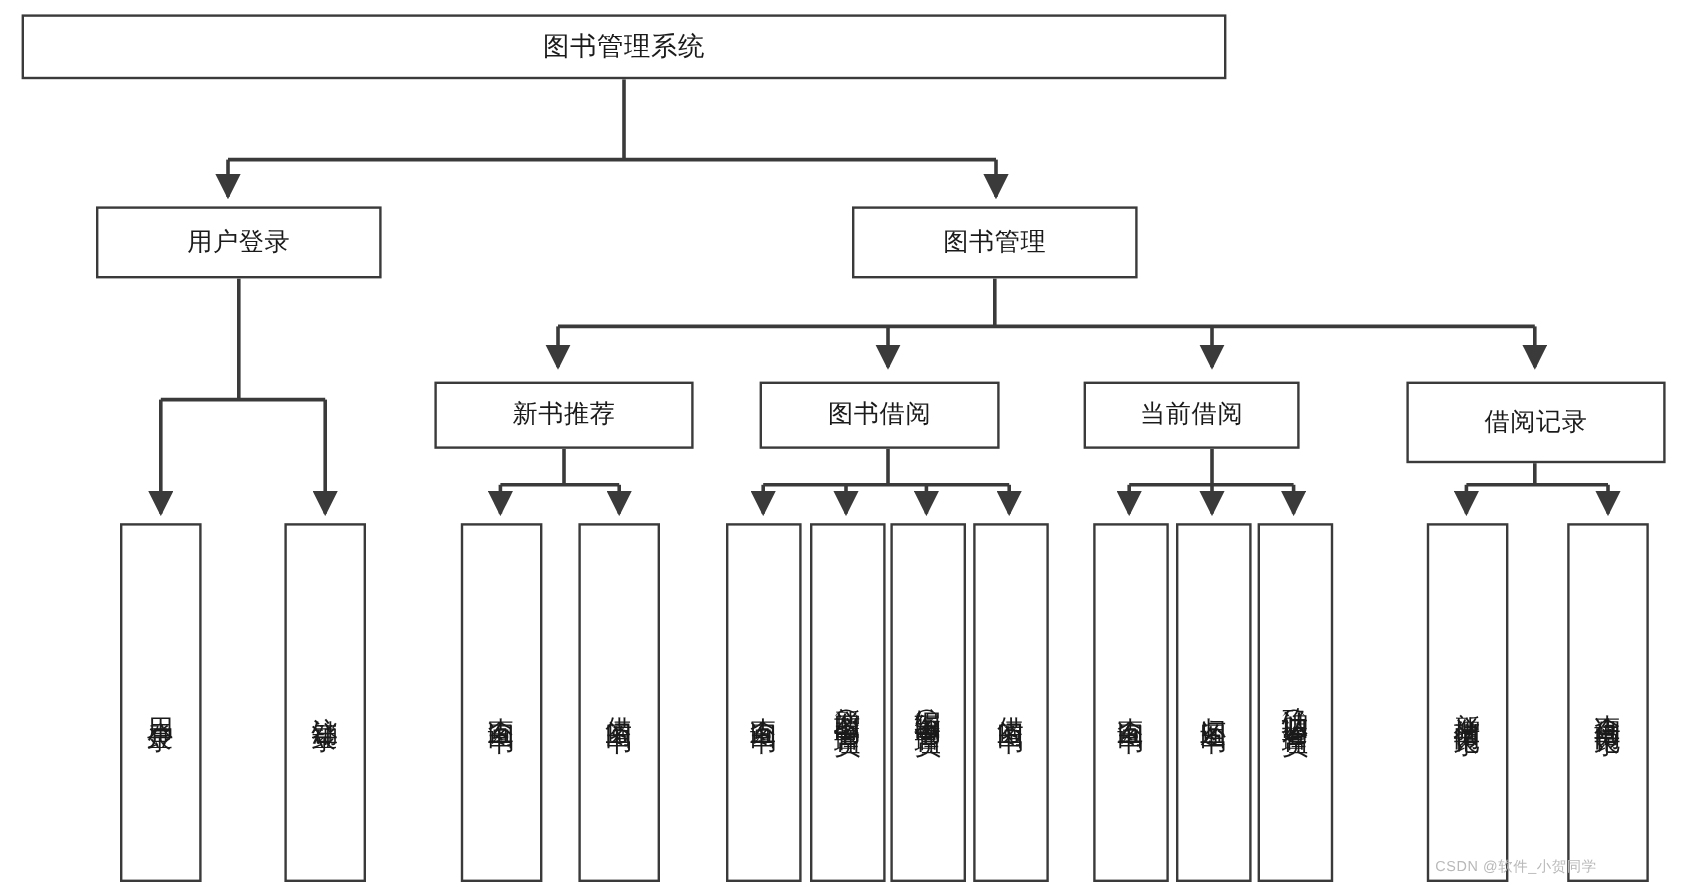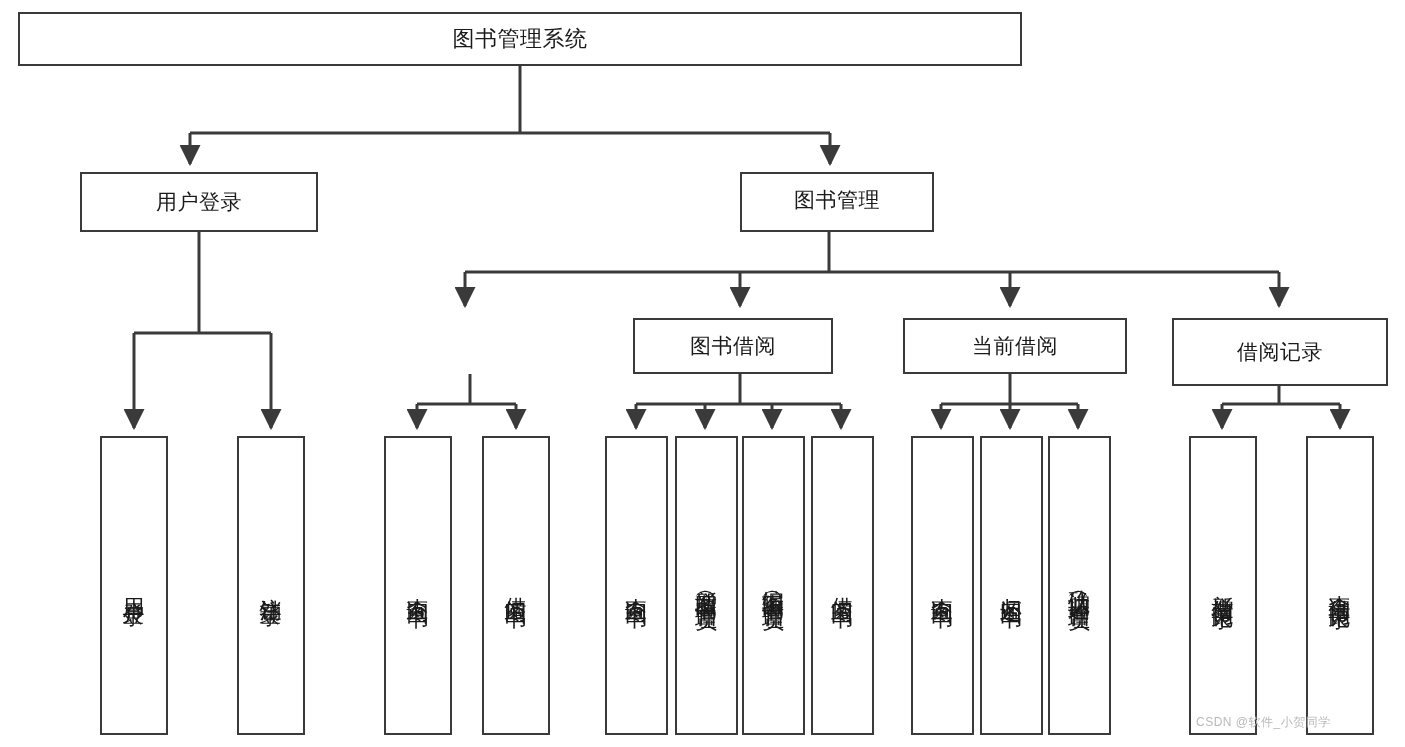--- a/index.html
+++ b/index.html
@@ -132,30 +132,33 @@
   </svg>
 
   <div class="node h root" style="left:18px; top:12px; width:1004px; height:54px;">
     <span class="label">图书管理系统</span>
   </div>
 
   <div class="node h" style="left:80px; top:172px; width:238px; height:60px;">
     <span class="label">用户登录</span>
   </div>
 
-  <div class="node h" style="left:740px; top:172px; width:194px; height:60px;font-family:Liberation Mono, monospace;">
+  <div class="node h" style="left:710px; top:172px; width:238px; height:60px;">
     <span class="label">图书管理</span>
   </div>
 
+  <div class="node h" style="left:362px; top:318px; width:216px; height:56px;">
+    <span class="label">新书推荐</span>
+  </div>
 
   <div class="node h" style="left:633px; top:318px; width:200px; height:56px;">
     <span class="label">图书借阅</span>
   </div>
 
-  <div class="node h" style="left:903px; top:318px; width:224px; height:56px;">
+  <div class="node h" style="left:903px; top:318px; width:180px; height:56px;">
     <span class="label">当前借阅</span>
   </div>
 
   <div class="node h" style="left:1172px; top:318px; width:216px; height:68px;">
     <span class="label">借阅记录</span>
   </div>
 
   <div class="node v" style="left:100px; top:436px; width:68px; height:299px;">
     <span class="label">用户登录</span>
   </div>

